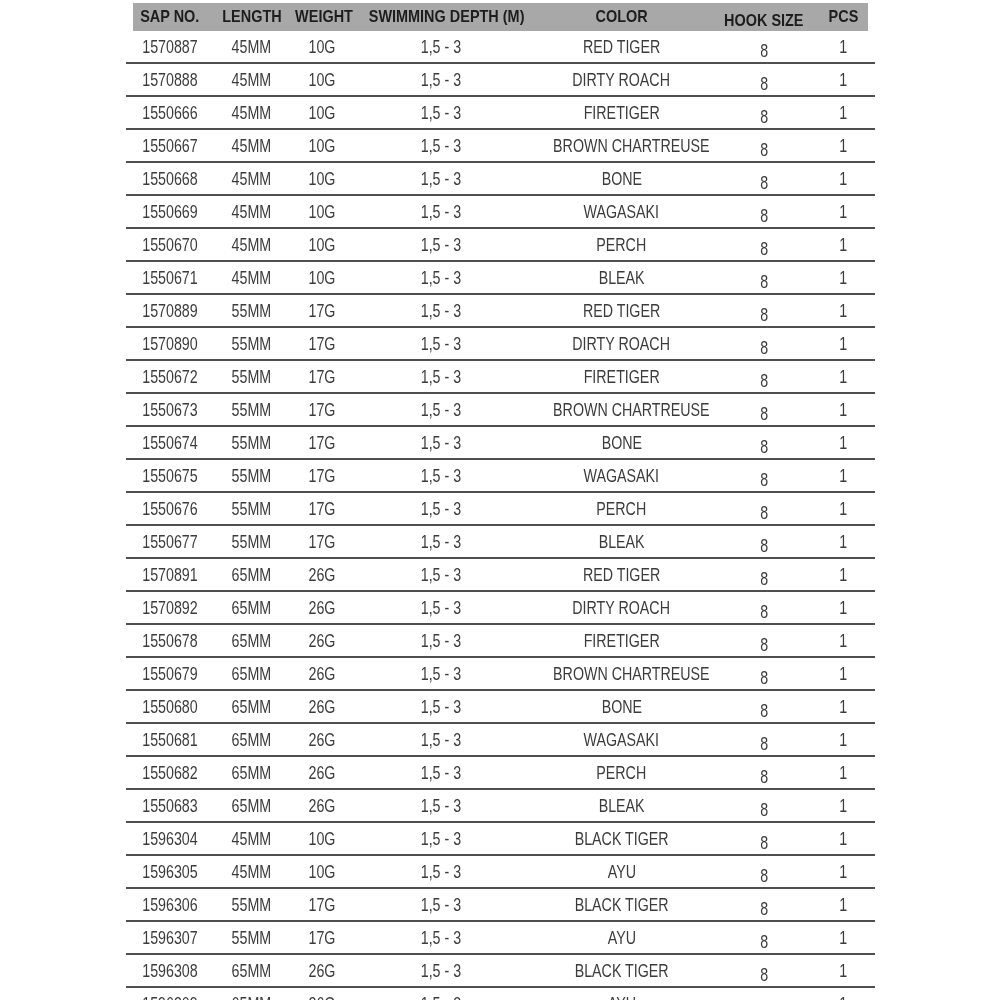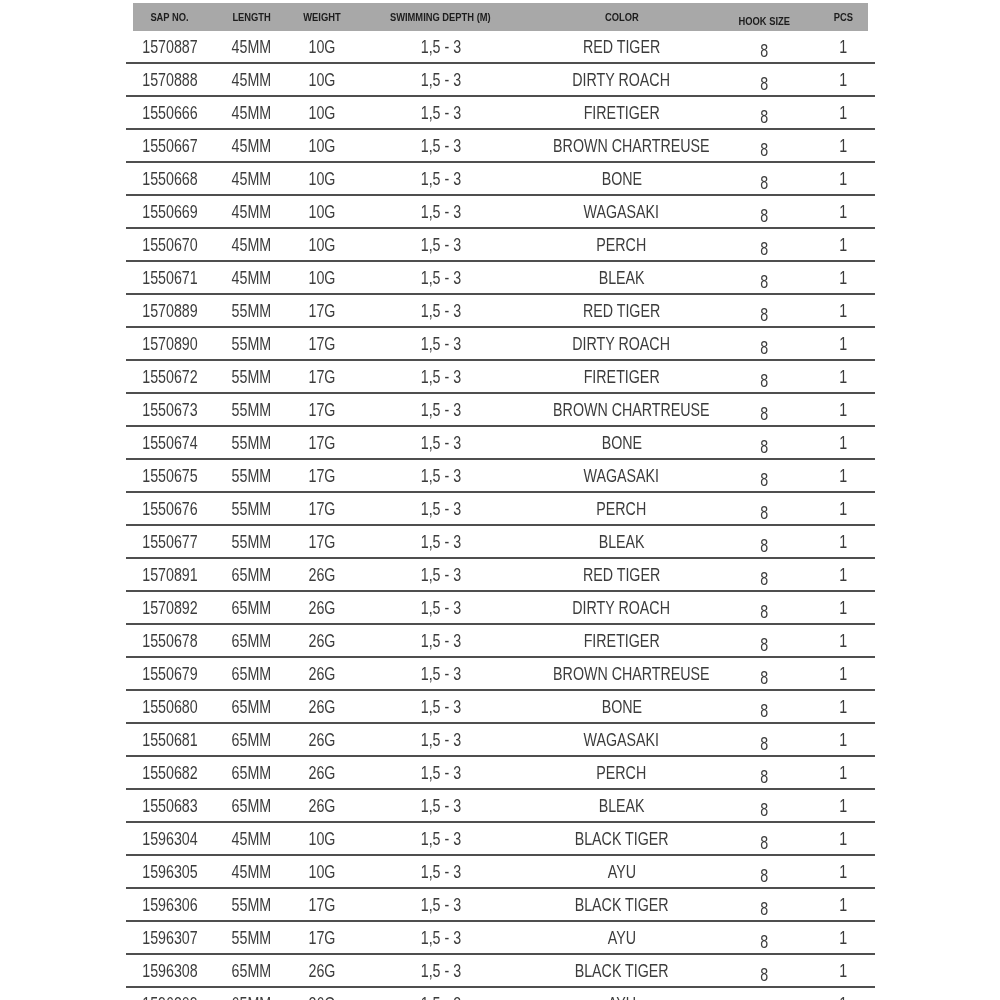--- a/index.html
+++ b/index.html
@@ -28,21 +28,21 @@
   .thead::before {
     content: "";
     position: absolute;
     left: 7px; right: 7px; top: 0; bottom: 0;
     background: var(--header-bg);
   }
   .th {
     position: relative;
     text-align: center;
     font-weight: bold;
-    font-size: 11px;
+    font-size: 17px;
     color: var(--header-text);
   }
   .th > span { display: inline-block; transform: scaleX(0.85); white-space: nowrap; }
 
   .tr {
     height: 33px;
     display: flex;
     align-items: center;
     border-bottom: 2px solid var(--separator);
     justify-content: space-between;

